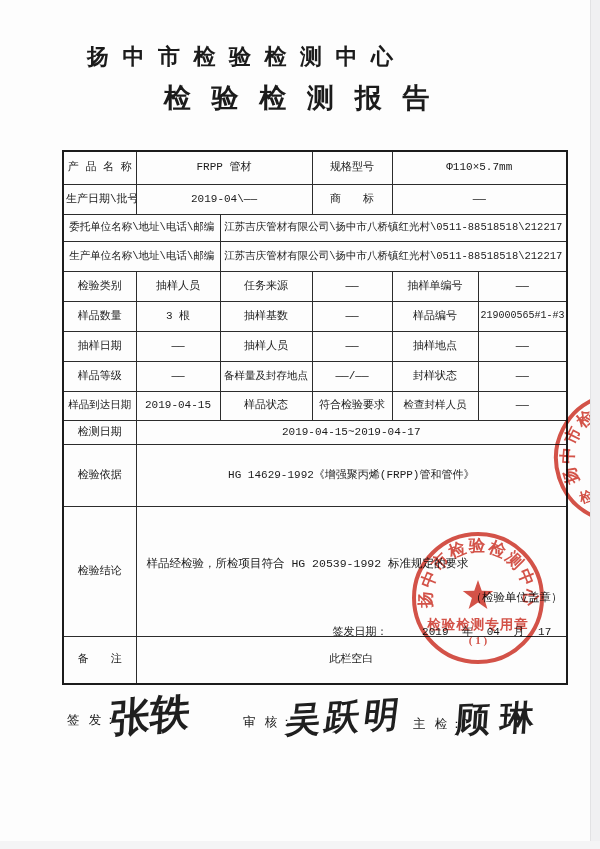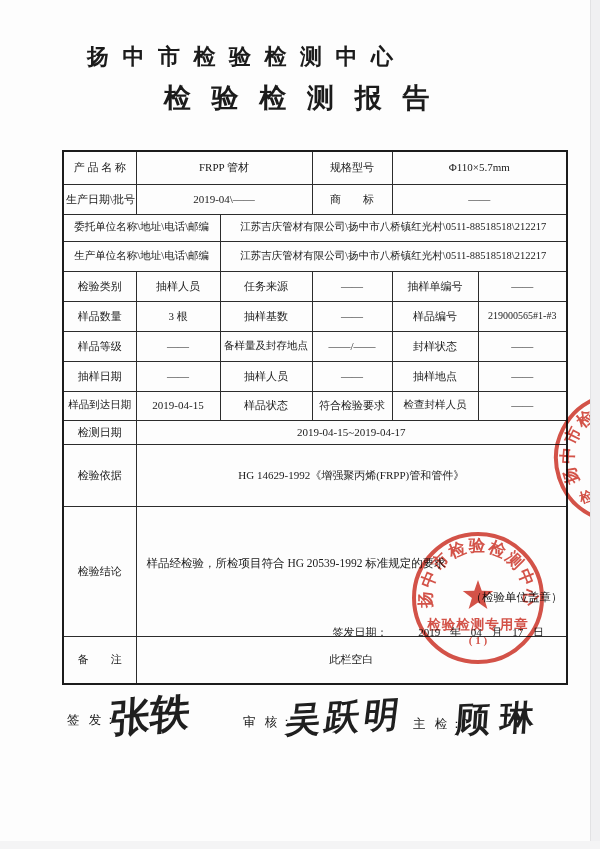--- a/index.html
+++ b/index.html
@@ -19,21 +19,21 @@
   .report-no{position:absolute;left:14px;top:0;letter-spacing:1px;}
   .page-info{position:absolute;right:0;top:0;letter-spacing:2px;}
   table.report{
     position:absolute;left:62px;top:150px;width:505px;
     border-collapse:collapse;table-layout:fixed;
     border:2px solid #1c1c1c;
     font-size:11px;
   }
   table.report td{
     border:1px solid #2c2c2c;text-align:center;vertical-align:middle;
-    padding:0 2px;line-height:1.15;overflow:hidden;white-space:nowrap;
+    padding:0 2px;line-height:1.15;overflow:hidden;white-space:nowrap;font-family:Liberation Mono, monospace;
   }
   td.left{text-align:left;padding-left:8px;}
   td.small{font-size:10.5px;letter-spacing:0;}
   td.tiny{font-size:10px;}
   td.rel{position:relative;white-space:normal;}
   .concl-text{position:absolute;left:10px;top:30px;font-size:11.5px;white-space:nowrap;margin-top:20px;}
   .seal-note{position:absolute;left:334px;top:84px;font-size:11.5px;white-space:nowrap;}
   .issue-line{position:absolute;left:196px;top:119px;font-size:11px;white-space:nowrap;}
   .issue-date{margin-left:28px;word-spacing:7px;}
   .footer{position:absolute;left:0;top:688px;width:600px;height:80px;}
@@ -102,34 +102,34 @@
     <tr style="height:30px">
       <td>样品数量</td>
       <td>3 根</td>
       <td>抽样基数</td>
       <td>——</td>
       <td>样品编号</td>
       <td class="tiny">219000565#1-#3</td>
     </tr>
 
     <tr style="height:30px">
+      <td>抽样日期</td>
+      <td>——</td>
+      <td>抽样人员</td>
+      <td>——</td>
+      <td>抽样地点</td>
+      <td>——</td>
+    </tr>
+
+    <tr style="height:30px">
       <td>样品等级</td>
       <td>——</td>
       <td class="small">备样量及封存地点</td>
       <td>——/——</td>
       <td>封样状态</td>
-      <td>——</td>
-    </tr>
-
-    <tr style="height:30px">
-      <td>抽样日期</td>
-      <td>——</td>
-      <td>抽样人员</td>
-      <td>——</td>
-      <td>抽样地点</td>
       <td>——</td>
     </tr>
 
     <tr style="height:29px">
       <td class="small">样品到达日期</td>
       <td>2019-04-15</td>
       <td>样品状态</td>
       <td>符合检验要求</td>
       <td class="small">检查封样人员</td>
       <td>——</td>

